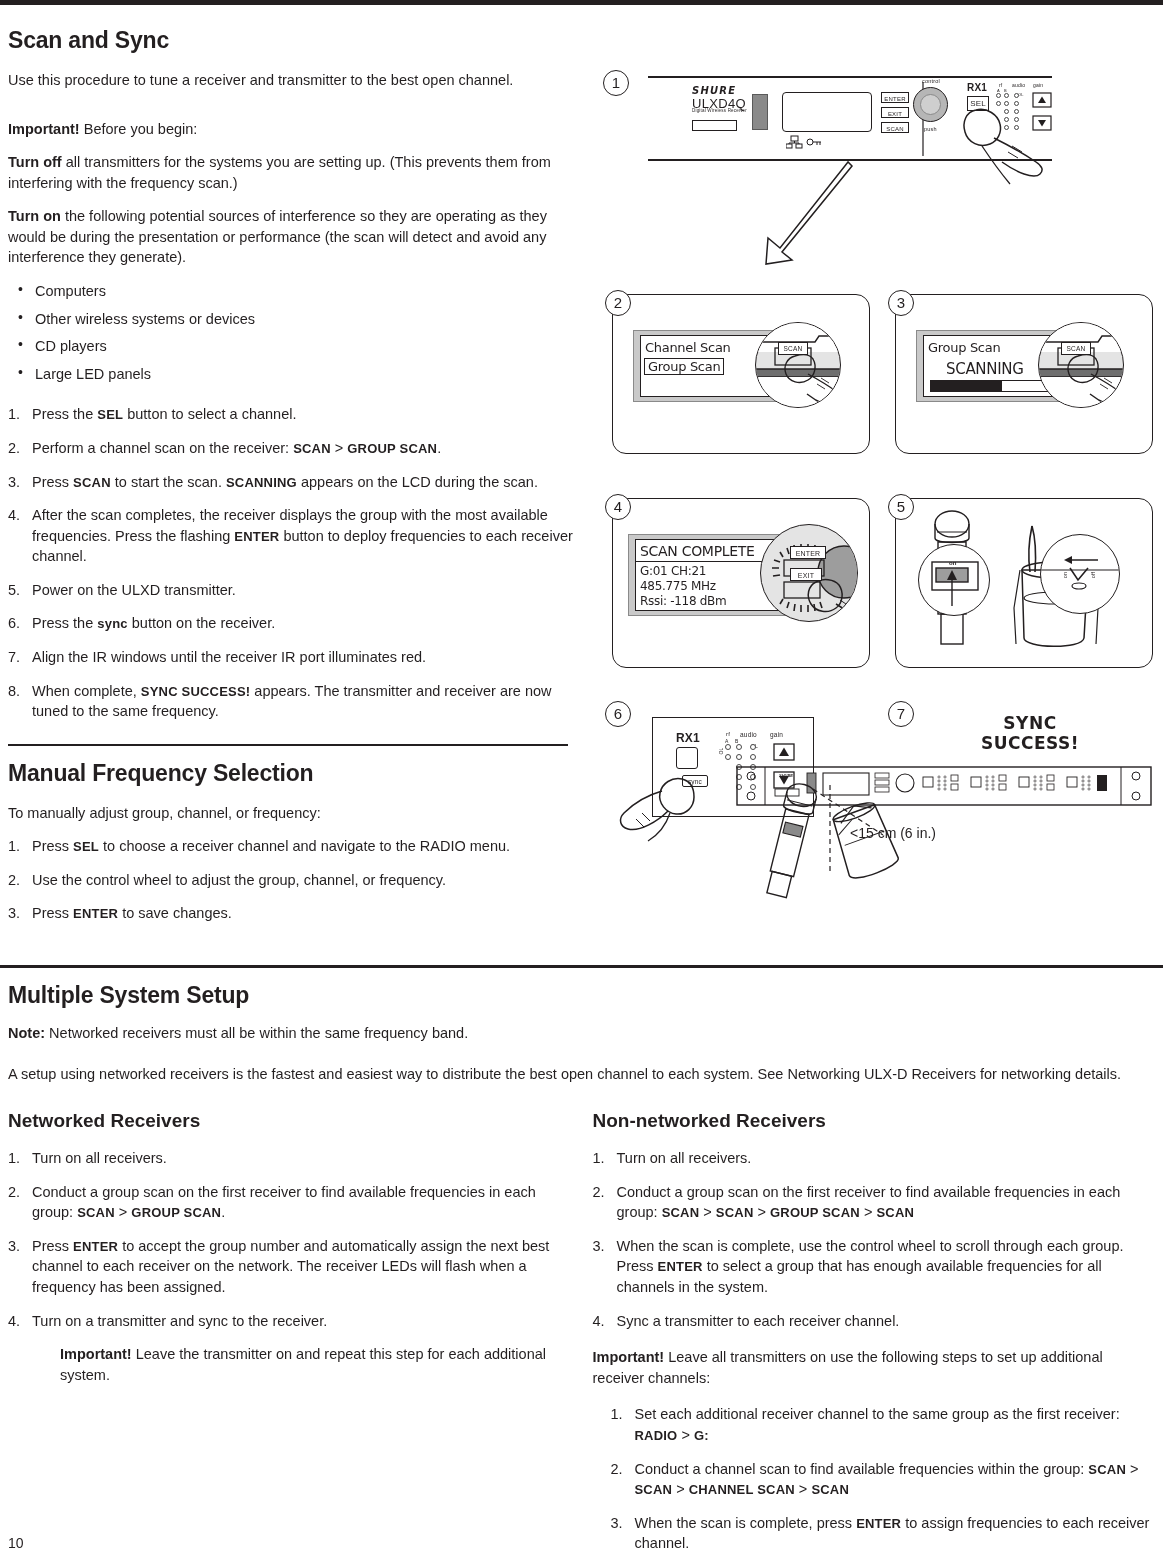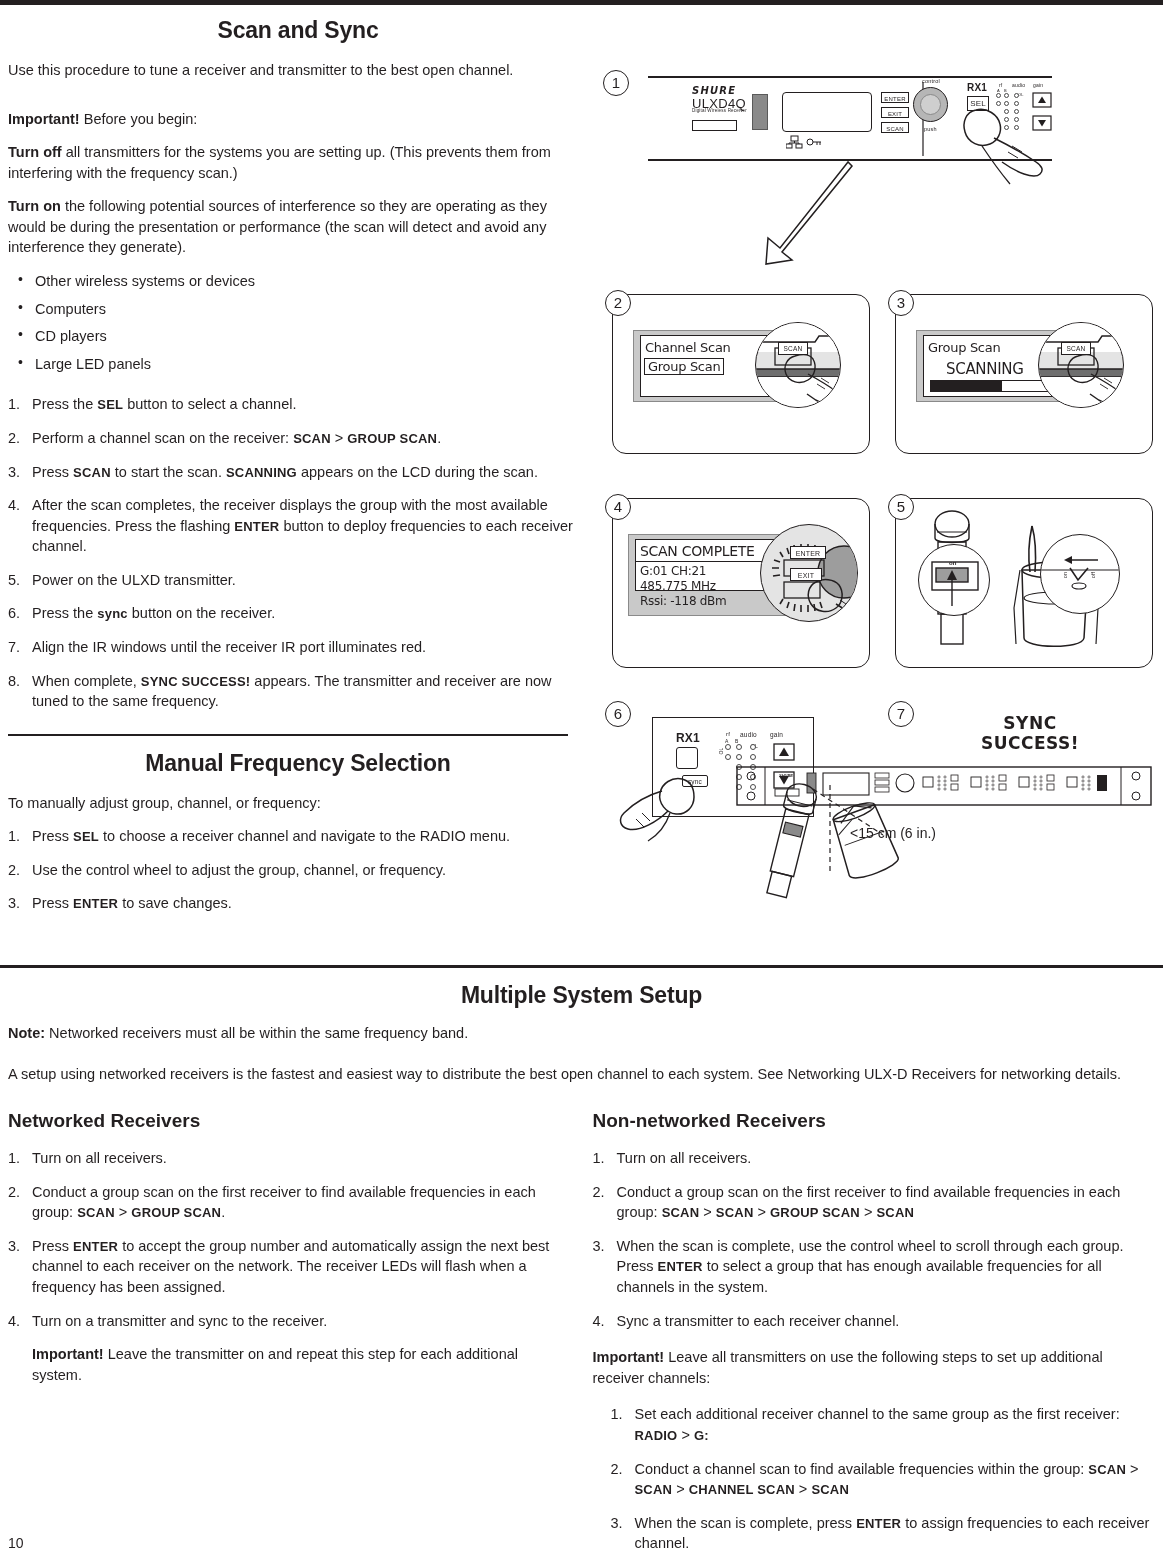--- a/index.html
+++ b/index.html
@@ -22,24 +22,23 @@
   }
   .page {
     position: absolute; top: 5px; left: 0;
     width: 1163px; height: 1552px;
   }
 
   
   h1.sect {
     font-size: 23px;
     font-weight: bold;
-    margin: 4px 0 16px 0;
+    margin: 14px 0 16px 0;
     letter-spacing: -0.2px;
     color: #231f20;
-    text-align: center;
   }
   p.body {
     font-size: 14.5px;
     line-height: 1.42;
     margin: 0 0 13px 0;
   }
   p.lead { margin-bottom: 28px; }
   .b { font-weight: bold; }
   .sc { font-weight: bold; font-size: 13px; letter-spacing: 0.2px; }
 
@@ -78,20 +77,21 @@
   }
   ol.steps > li:before {
     counter-increment: st;
     content: counter(st) ".";
     position: absolute;
     left: 0; top: 0;
   }
   ol.steps > li .sub {
     display: block;
     margin-top: 13px;
+    margin-left: 28px;
   }
 
   hr.rule-col {
     border: none;
     border-top: 2.5px solid #231f20;
     margin: 22px 0 14px 0;
     width: 560px;
   }
   hr.rule-full {
     border: none;
@@ -278,22 +278,22 @@
 
     <p class="body">
       <span class="b">Turn off</span><span> all transmitters for the systems you are setting up. (This prevents them from interfering with the frequency scan.)</span>
     </p>
 
     <p class="body">
       <span class="b">Turn on</span><span> the following potential sources of interference so they are operating as they would be during the presentation or performance (the scan will detect and avoid any interference they generate).</span>
     </p>
 
     <ul class="bullets">
+      <li>Computers</li>
       <li>Other wireless systems or devices</li>
-      <li>Computers</li>
       <li>CD players</li>
       <li>Large LED panels</li>
     </ul>
 
     <ol class="steps">
       <li><span>Press the </span><span class="sc">SEL</span><span> button to select a channel.</span></li>
       <li><span>Perform a channel scan on the receiver: </span><span class="sc">SCAN</span><span> &gt; </span><span class="sc">GROUP SCAN</span><span>.</span></li>
       <li><span>Press </span><span class="sc">SCAN</span><span> to start the scan. </span><span class="sc">SCANNING</span><span> appears on the LCD during the scan.</span></li>
       <li><span>After the scan completes, the receiver displays the group with the most available frequencies. Press the flashing </span><span class="sc">ENTER</span><span> button to deploy frequencies to each receiver channel.</span></li>
       <li><span>Power on the ULXD transmitter.</span></li>
@@ -471,21 +471,21 @@
       </svg>
       <div class="btn-lbl" style="left:461px; top:60px; width:30px; height:13px; font-size:6.5px;">SCAN</div>
     </div>
 
     <div class="fig-row" style="height:195px; margin-top:14px;">
 
       <div class="fig-box" style="left:12px; top:12px; width:258px; height:170px;"></div>
       <div class="stepnum" style="left:5px; top:8px;">4</div>
 
       <div class="lcd-outer" style="left:28px; top:48px; width:160px; height:82px;"></div>
-      <div class="lcd-inner" style="left:35px; top:53px; width:150px; height:52px;padding-left:46px;">
+      <div class="lcd-inner" style="left:35px; top:53px; width:150px; height:72px;padding-left:46px;">
         <div class="lcd-line" style="left:4px; top:3px; font-size:14px;">SCAN COMPLETE</div>
         <div style="position:absolute; left:0; top:21px; width:100%; height:1.4px; background:#231f20;"></div>
         <div class="lcd-line" style="left:4px; top:24px; font-size:12px;">G:01    CH:21</div>
         <div class="lcd-line" style="left:4px; top:39px; font-size:12px;">485.775 MHz</div>
         <div class="lcd-line" style="left:4px; top:54px; font-size:12px;">Rssi: -118 dBm</div>
       </div>
 
       <div class="mag" style="left:160px; top:38px; width:98px; height:98px;"></div>
       <svg width="98" height="98" style="position:absolute; left:160px; top:38px;">
         <defs>

